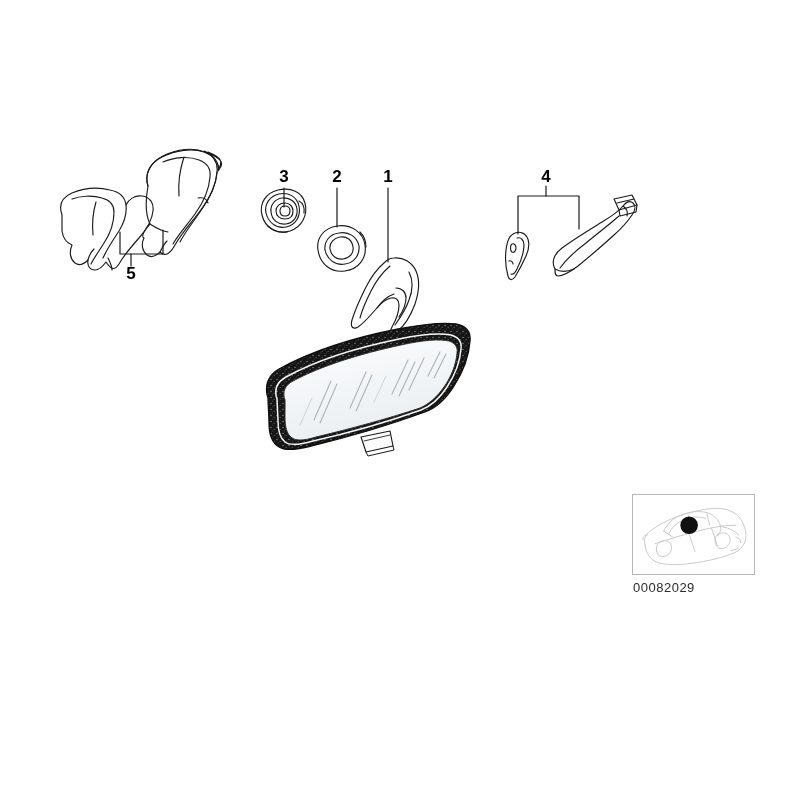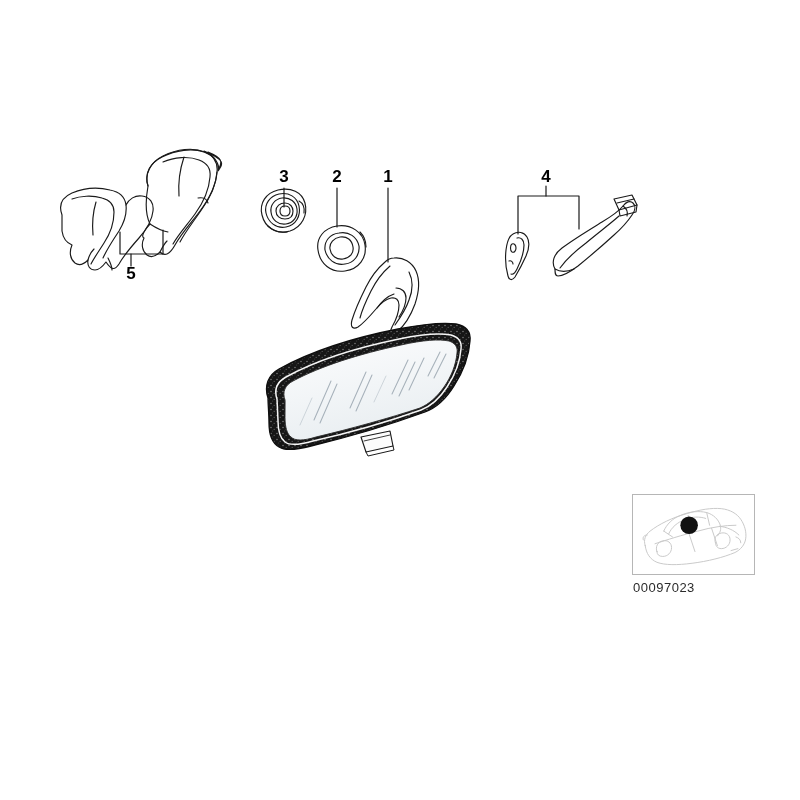--- a/index.html
+++ b/index.html
@@ -325,19 +325,19 @@
                C99 51 95 55 90 55 C86 55 84 52 84 49 Z"></path>
 
       <path d="M14 41 C11 41 9 43 10 46"></path>
       <path d="M105 43 C108 44 110 46 110 49"></path>
       <path d="M100 57 L107 55"></path>
     </g>
 
     <circle cx="57" cy="31" r="9" fill="#111111"></circle>
   </svg>
 </div>
-<div id="inset-caption">00097023</div>
+<div id="inset-caption">00082029</div>
 
 <div id="footer-bar">
   
 
   
 </div>
 
 </body></html>

